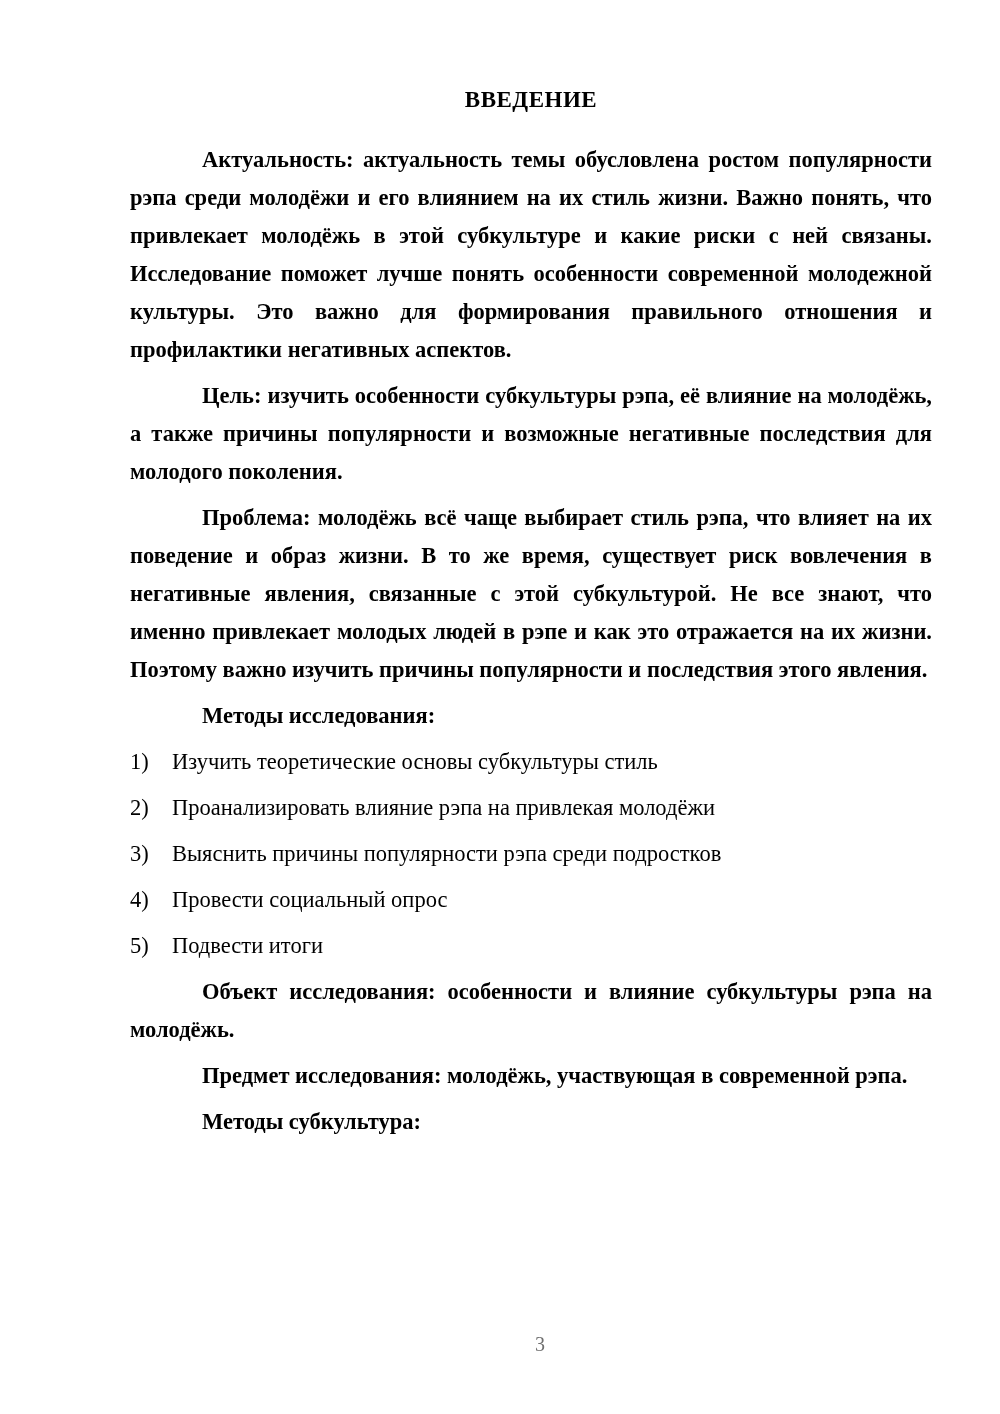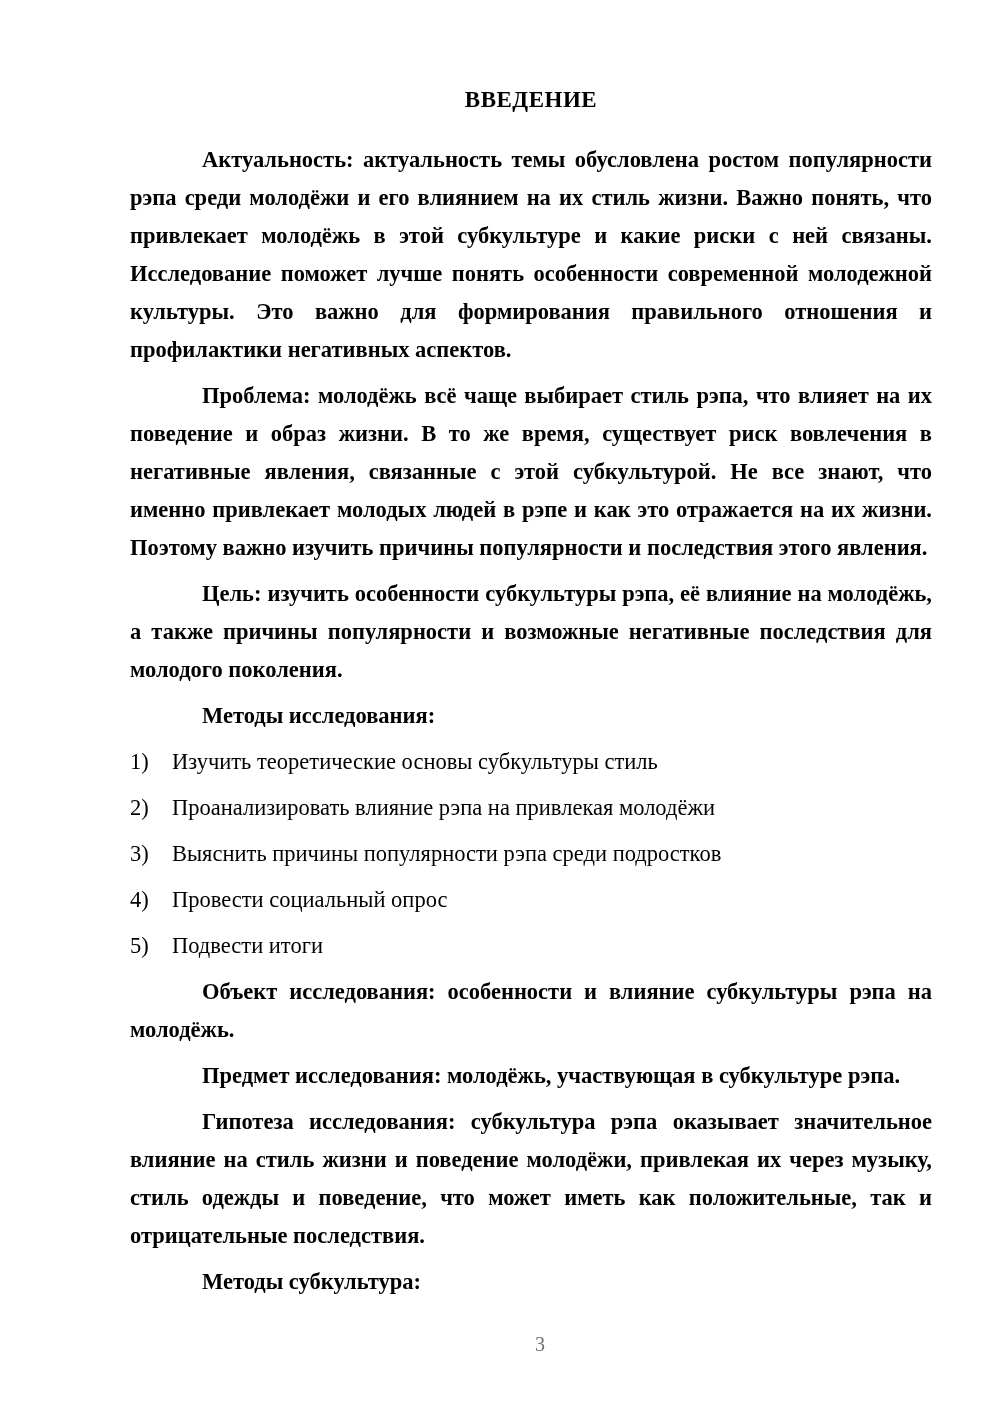--- a/index.html
+++ b/index.html
@@ -96,23 +96,23 @@
 <body>
 
 <div class="page">
 
   <div class="content">
 
     <h1 class="doc-title">ВВЕДЕНИЕ</h1>
 
     <p class="para">Актуальность: актуальность темы обусловлена ростом популярности рэпа среди молодёжи и его влиянием на их стиль жизни. Важно понять, что привлекает молодёжь в этой субкультуре и какие риски с ней связаны. Исследование поможет лучше понять особенности современной молодежной культуры. Это важно для формирования правильного отношения и профилактики негативных аспектов.</p>
 
+    <p class="para">Цель: изучить особенности субкультуры рэпа, её влияние на молодёжь, а также причины популярности и возможные негативные последствия для молодого поколения.</p>
+
     <p class="para">Проблема: молодёжь всё чаще выбирает стиль рэпа, что влияет на их поведение и образ жизни. В то же время, существует риск вовлечения в негативные явления, связанные с этой субкультурой. Не все знают, что именно привлекает молодых людей в рэпе и как это отражается на их жизни. Поэтому важно изучить причины популярности и последствия этого явления.</p>
-
-    <p class="para">Цель: изучить особенности субкультуры рэпа, её влияние на молодёжь, а также причины популярности и возможные негативные последствия для молодого поколения.</p>
 
     <p class="para">Методы исследования:</p>
 
     <ul class="task-list">
       <li>
         <span class="marker">1)</span>
         <span>Изучить теоретические основы субкультуры стиль</span>
       </li>
       <li>
         <span class="marker">2)</span>
@@ -127,23 +127,22 @@
         <span>Провести социальный опрос</span>
       </li>
       <li>
         <span class="marker">5)</span>
         <span>Подвести итоги</span>
       </li>
     </ul>
 
     <p class="para">Объект исследования: особенности и влияние субкультуры рэпа на молодёжь.</p>
 
-    <p class="para">Предмет исследования: молодёжь, участвующая в субкультуре рэпа.</p>
+    <p class="para">Предмет исследования: молодёжь, участвующая в современной рэпа.</p>
 
-    <p class="para">Гипотеза исследования: субкультура рэпа оказывает значительное влияние на стиль жизни и поведение молодёжи, привлекая их через музыку, стиль одежды и поведение, что может иметь как положительные, так и отрицательные последствия.</p>
 
     <p class="para last-para">Методы субкультура:</p>
 
   </div>
 
   <div class="page-number">3</div>
 
 </div>
 
 </body></html>

